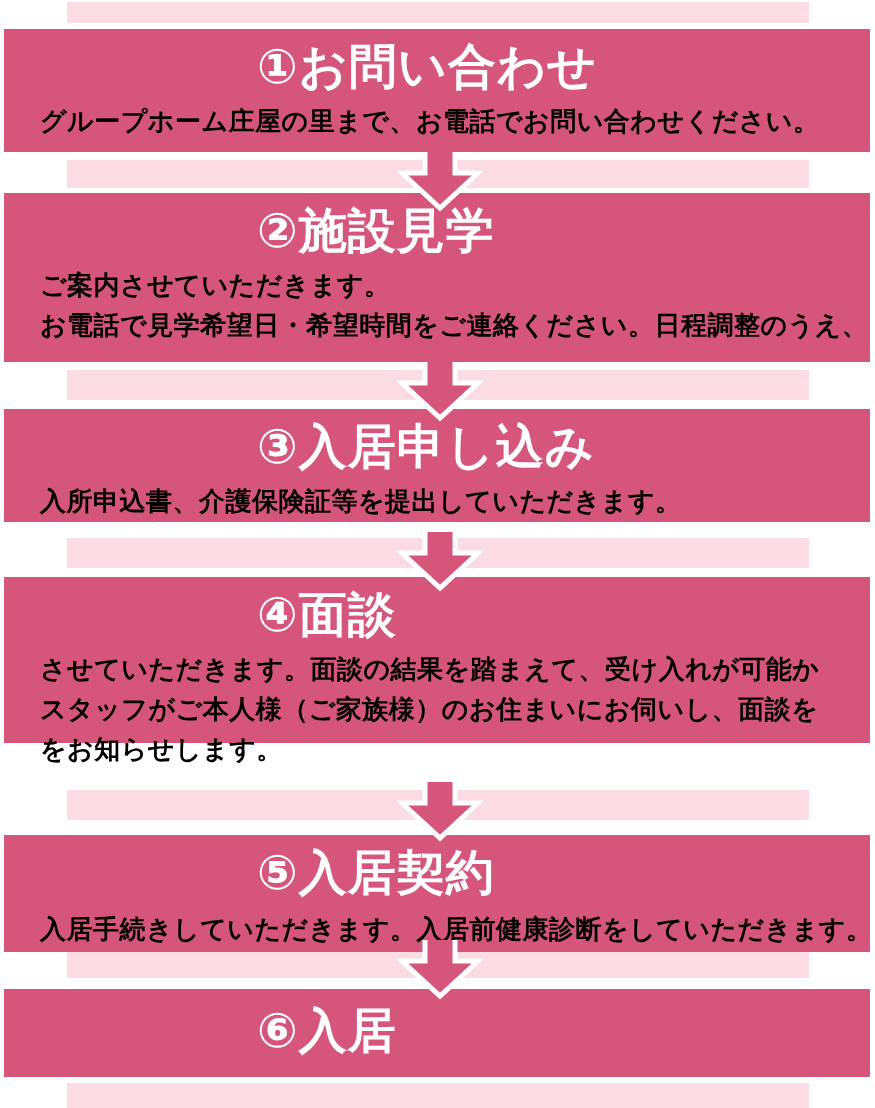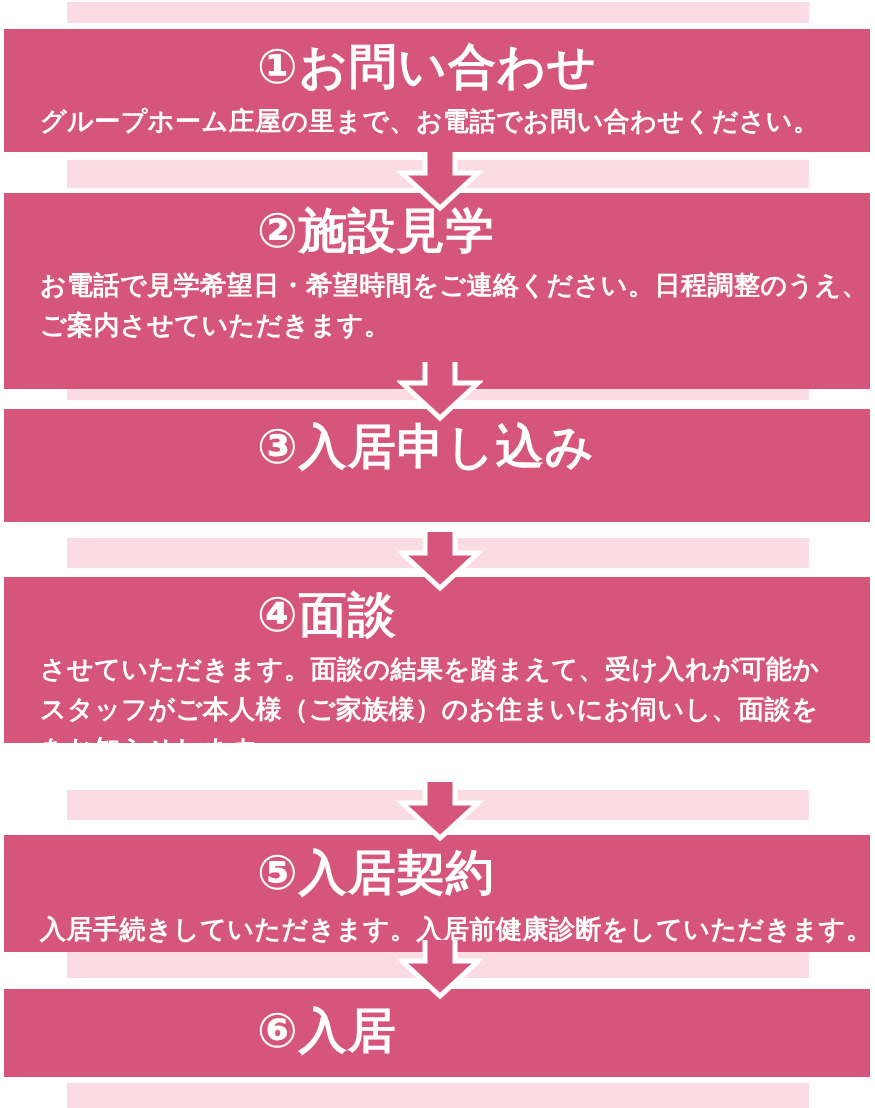--- a/index.html
+++ b/index.html
@@ -38,39 +38,39 @@
     font-size: 48px;
     font-weight: bold;
     line-height: 56px;
     letter-spacing: 1px;
     white-space: nowrap;
   }
   .step-body {
     position: absolute;
     left: 36px;
     top: 72px;
-    color: #ffffff;
+    color: #000000;
     font-size: 26px;
     font-weight: 600;
     line-height: 40px;
     letter-spacing: 0.5px;
     white-space: nowrap;
   }
   .arrow {
     position: absolute;
     left: 397px;
     width: 86px;
     height: 64px;
     z-index: 3;
   }
   
   #band-top    { top: 2px;    height: 21px; }
   #box-1       { top: 29px;   height: 123px; }
   #band-1      { top: 160px;  height: 28px; }
-  #box-2       { top: 193px;  height: 196px; }
+  #box-2       { top: 193px;  height: 169px; }
   #band-2      { top: 370px;  height: 30px; }
   #box-3       { top: 409px;  height: 113px; }
   #band-3      { top: 538px;  height: 30px; }
   #box-4       { top: 577px;  height: 166px; }
   #band-4      { top: 790px;  height: 30px; }
   #box-5       { top: 823px;  height: 117px; margin-top: 12px; }
   #band-5      { top: 948px;  height: 30px; }
   #box-6       { top: 989px;  height: 88px; }
   #band-bottom { top: 1083px; height: 25px; }
   #box-5 .step-body { top: 74px; }
@@ -93,29 +93,32 @@
     <div class="step-body">
       <div>グループホーム庄屋の里まで、お電話でお問い合わせください。</div>
     </div>
   </section>
 
   <div class="band" id="band-1"></div>
 
   <section class="box" id="box-2">
     <h2 class="step-title">②施設見学</h2>
     <div class="step-body">
+      <div>ご案内させていただきます。</div>
       <div>お電話で見学希望日・希望時間をご連絡ください。日程調整のうえ、</div>
-      <div>ご案内させていただきます。</div>
     </div>
   </section>
 
   <div class="band" id="band-2"></div>
 
   <section class="box" id="box-3">
     <h2 class="step-title">③入居申し込み</h2>
+    <div class="step-body">
+      <div>入所申込書、介護保険証等を提出していただきます。</div>
+    </div>
   </section>
 
   <div class="band" id="band-3"></div>
 
   <section class="box" id="box-4">
     <h2 class="step-title">④面談</h2>
     <div class="step-body">
       <div>させていただきます。面談の結果を踏まえて、受け入れが可能か</div>
       <div>スタッフがご本人様（ご家族様）のお住まいにお伺いし、面談を</div>
       <div>をお知らせします。</div>

